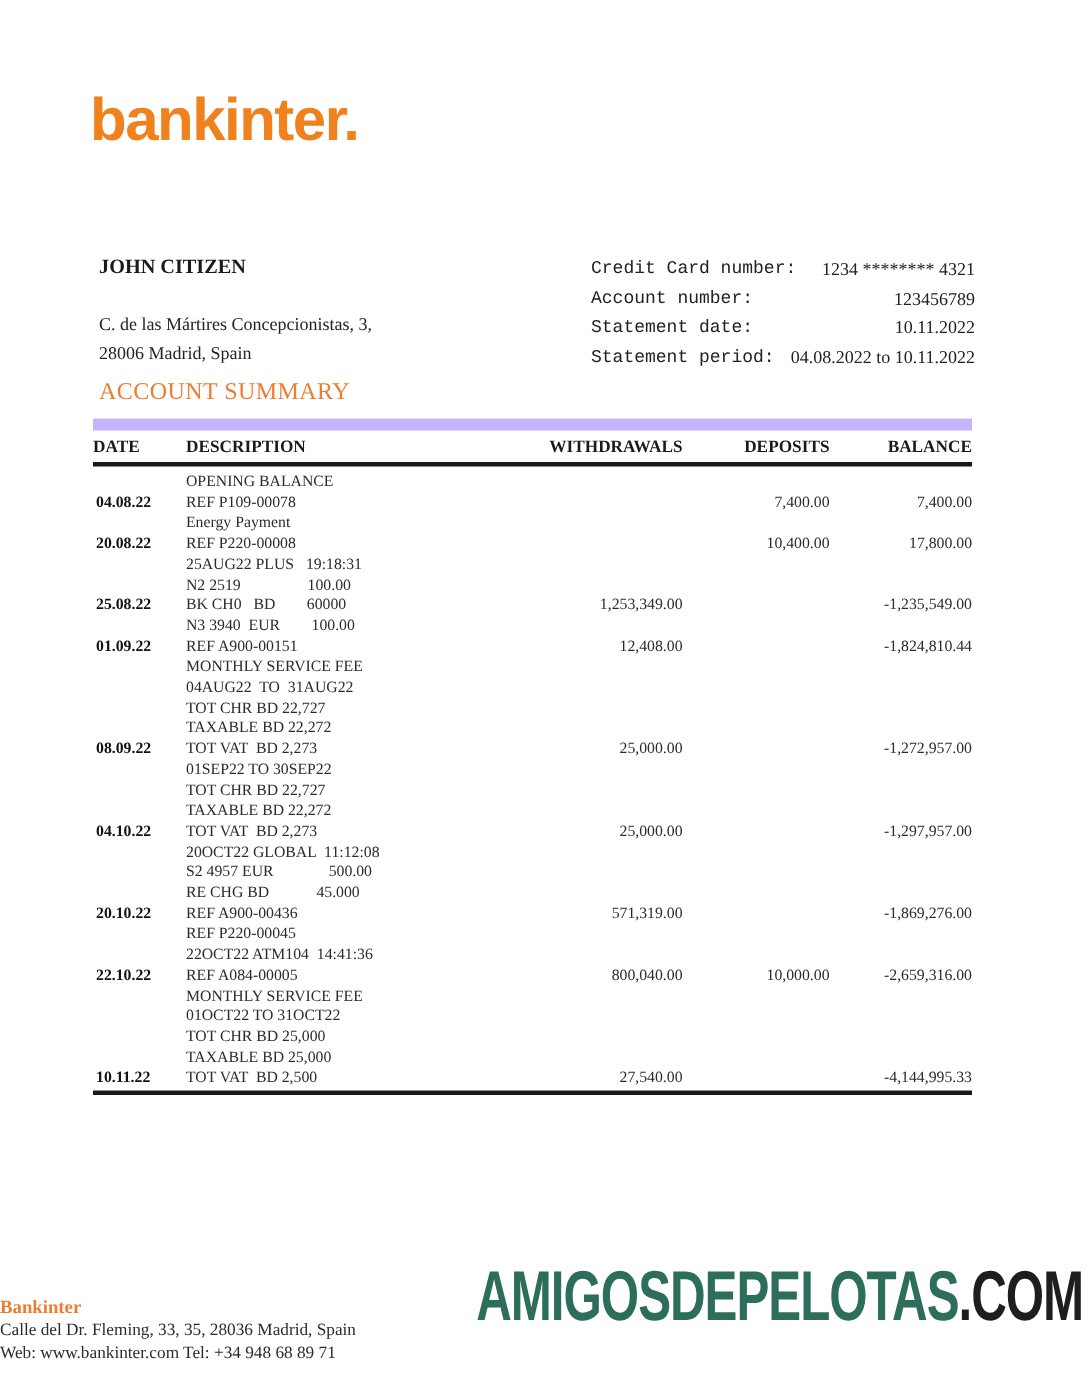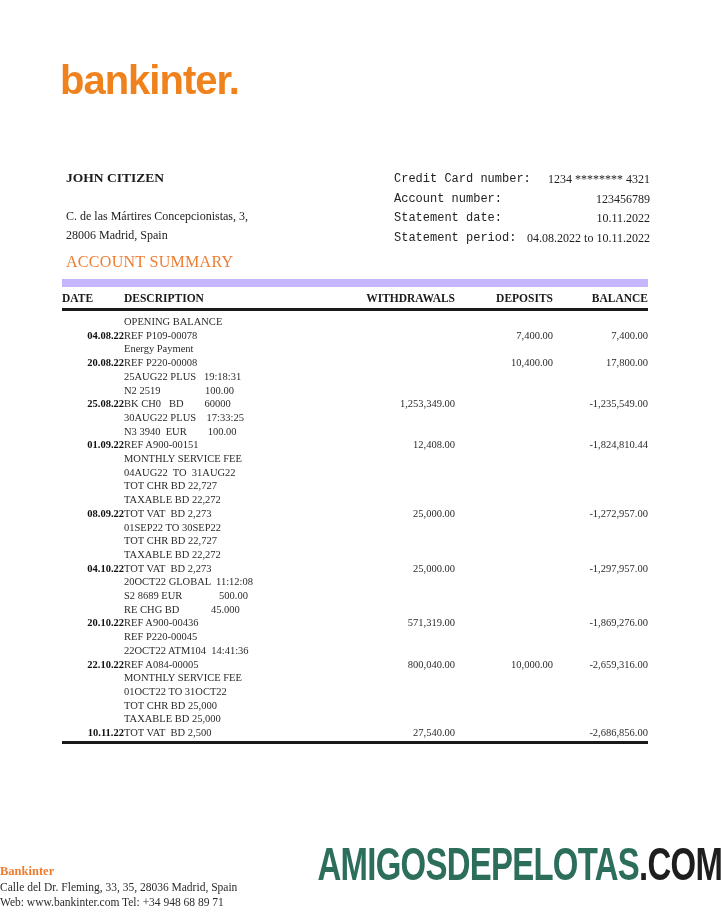--- a/index.html
+++ b/index.html
@@ -84,21 +84,21 @@
   }
   .thead .c3, .thead .c4, .thead .c5 { text-align: right; }
   .tbody { padding: 4px 0 1px 0; }
   .tx-line {
     display: grid;
     grid-template-columns: 62px 210px 121px 98px 95px;
     line-height: 13.7px;
     font-size: 10.5px;
     color: #2b2b2b;
   }
-  .tx-line .cell-date { font-weight: bold; color: #111; padding-left: 2px; text-align: right; }
+  .tx-line .cell-date { font-weight: bold; color: #111; padding-left: 2px; }
   .tx-line .cell-desc { white-space: pre; overflow: hidden; }
   .tx-line .cell-wd, .tx-line .cell-dep, .tx-line .cell-bal { text-align: right; }
   
   .footer {
     position: absolute;
     left: 0;
     top: 864px;
     width: 724px;
     text-align: left;
     font-size: 11.5px;
@@ -221,21 +221,20 @@
             <div class="cell-date">25.08.22</div>
             <div class="cell-desc">BK CH0   BD        60000</div>
             <div class="cell-wd">1,253,349.00</div>
             <div class="cell-dep"></div>
             <div class="cell-bal">-1,235,549.00</div>
           </div>
         </div>
         <div>
           <div class="tx-line">
             <div class="cell-date"></div>
-            <div class="cell-desc">30AUG22 PLUS    17:33:25</div>
             <div class="cell-wd"></div>
             <div class="cell-dep"></div>
             <div class="cell-bal"></div>
           </div>
           <div class="tx-line">
             <div class="cell-date"></div>
             <div class="cell-desc">N3 3940  EUR        100.00</div>
             <div class="cell-wd"></div>
             <div class="cell-dep"></div>
             <div class="cell-bal"></div>
@@ -318,21 +317,21 @@
         <div>
           <div class="tx-line">
             <div class="cell-date"></div>
             <div class="cell-desc">20OCT22 GLOBAL  11:12:08</div>
             <div class="cell-wd"></div>
             <div class="cell-dep"></div>
             <div class="cell-bal"></div>
           </div>
           <div class="tx-line">
             <div class="cell-date"></div>
-            <div class="cell-desc">S2 8689 EUR              500.00</div>
+            <div class="cell-desc">S2 4957 EUR              500.00</div>
             <div class="cell-wd"></div>
             <div class="cell-dep"></div>
             <div class="cell-bal"></div>
           </div>
           <div class="tx-line">
             <div class="cell-date"></div>
             <div class="cell-desc">RE CHG BD            45.000</div>
             <div class="cell-wd"></div>
             <div class="cell-dep"></div>
             <div class="cell-bal"></div>
@@ -395,21 +394,21 @@
             <div class="cell-desc">TAXABLE BD 25,000</div>
             <div class="cell-wd"></div>
             <div class="cell-dep"></div>
             <div class="cell-bal"></div>
           </div>
           <div class="tx-line">
             <div class="cell-date">10.11.22</div>
             <div class="cell-desc">TOT VAT  BD 2,500</div>
             <div class="cell-wd">27,540.00</div>
             <div class="cell-dep"></div>
-            <div class="cell-bal">-2,686,856.00</div>
+            <div class="cell-bal">-4,144,995.33</div>
           </div>
         </div>
       </div>
   </div>
 
   <div class="footer">
     <div class="brand">Bankinter</div>
     <div>Calle del Dr. Fleming, 33, 35, 28036 Madrid, Spain</div>
     <div>Web: www.bankinter.com Tel: +34 948 68 89 71</div>
   </div>

